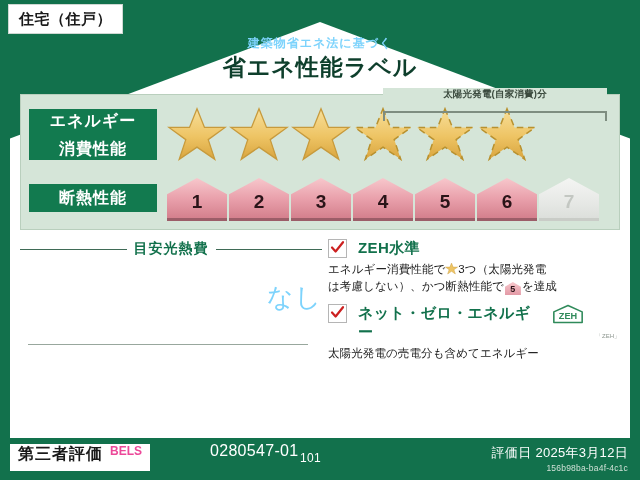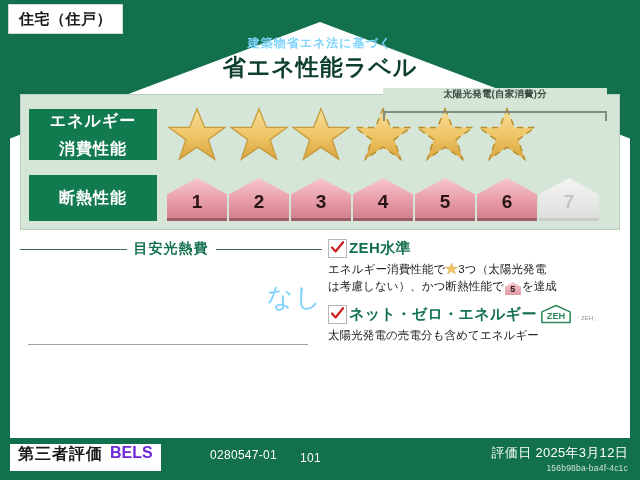--- a/index.html
+++ b/index.html
@@ -77,21 +77,21 @@
     background:#127a4f;
     color:#ffffff;
     width:128px;margin-left:8px;
     display:flex;flex-direction:column;align-items:center;justify-content:center;
     text-align:center;
     font-weight:bold;
     letter-spacing:1px;
     flex:none;
   }
   .row-energy .cat-box{height:51px;font-size:16px;line-height:23px;justify-content:space-between;}
-  .row-insul .cat-box{height:46px;font-size:16px;line-height:20px;}
+  .row-insul .cat-box{height:28px;font-size:16px;line-height:20px;}
 
   
   .stars{
     position:relative;flex:1;display:flex;align-items:center;
     padding-left:10px;gap:2px;height:100%;
   }
   .star{width:60px;height:58px;display:block;flex:none;}
   .solar-bracket{
     position:absolute;right:12px;top:-2px;width:224px;height:22px;
   }
@@ -150,21 +150,21 @@
     text-align:right;font-size:26px;color:#7dd3fc;margin-top:22px;
     letter-spacing:1px;
   }
   .cost-rule{
     position:absolute;left:8px;right:14px;top:108px;height:1px;background:#98a79d;
   }
 
   .zeh-col{flex:1;padding-left:6px;padding-top:3px;}
   .zeh-block{margin-bottom:9px;}
   .zeh-title{
-    display:flex;align-items:flex-end;gap:2px;
+    display:flex;align-items:flex-start;gap:11px;
   }
   .chk{
     width:17px;height:17px;border:1.5px solid #b5b5b5;background:#fff;
     position:relative;flex:none;
   }
   .chk svg{position:absolute;left:1px;top:0px;}
   .zeh-title .t{
     font-size:15px;font-weight:bold;color:#12714c;letter-spacing:.4px;
   }
   .zeh-logo{width:34px;height:20px;flex:none;}
@@ -189,24 +189,24 @@
 
   
   .footer{
     position:absolute;left:0;right:0;bottom:0;height:42px;z-index:5;
   }
   .bels-box{
     position:absolute;left:10px;top:6px;height:27px;
     background:#ffffff;display:flex;align-items:flex-start;padding:0 8px;gap:7px;
   }
   .bels-box .jp{font-size:16px;font-weight:bold;color:#1a1a1a;letter-spacing:1px;}
-  .bels-box .en{font-size:16px;font-weight:bold;color:#6d28d9;letter-spacing:0px;}
+  .bels-box .en{font-size:12px;font-weight:bold;color:#ec4899;letter-spacing:0px;}
   .bels-no{
-    position:absolute;left:210px;top:10px;
-    font-size:12px;color:#ffffff;letter-spacing:.3px;
+    position:absolute;left:210px;top:4px;
+    font-size:16px;color:#ffffff;letter-spacing:.3px;
   }
   .bels-room{
     position:absolute;left:300px;top:13px;
     font-size:12px;color:#ffffff;letter-spacing:.3px;
   }
   .eval-date{
     position:absolute;right:12px;top:6px;text-align:right;
     font-size:13px;color:#ffffff;letter-spacing:.3px;
   }
   .eval-hash{

